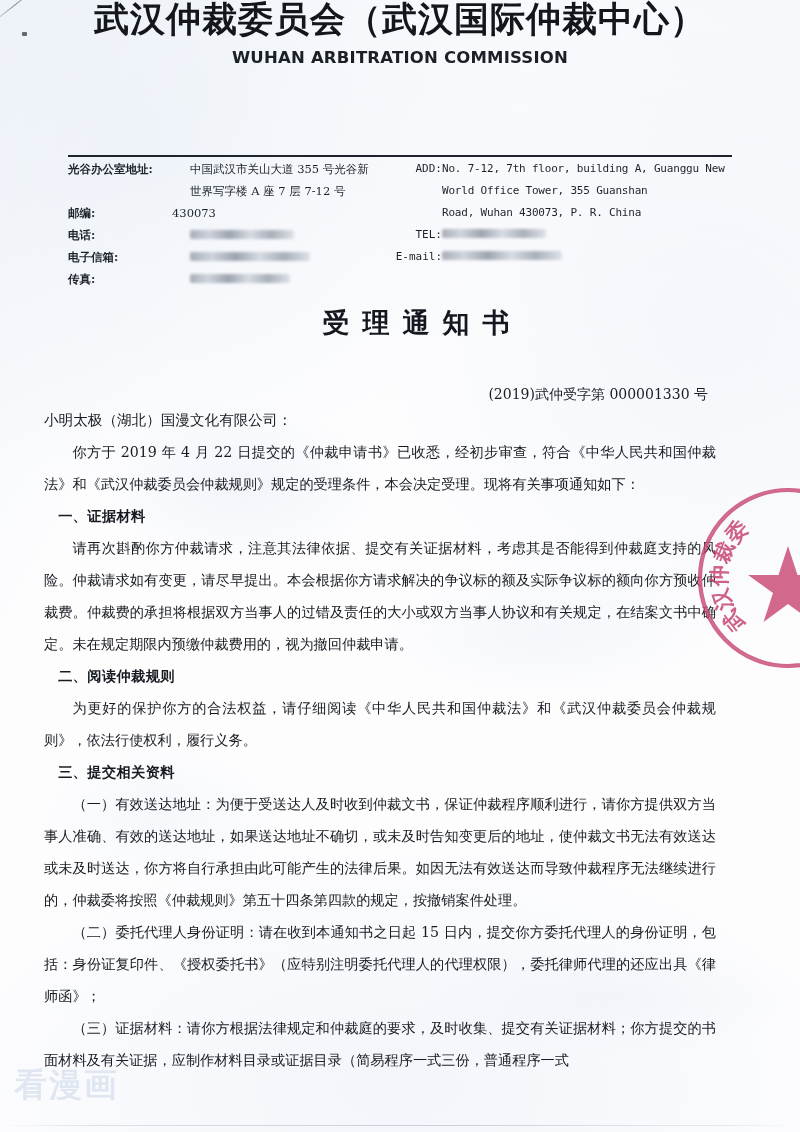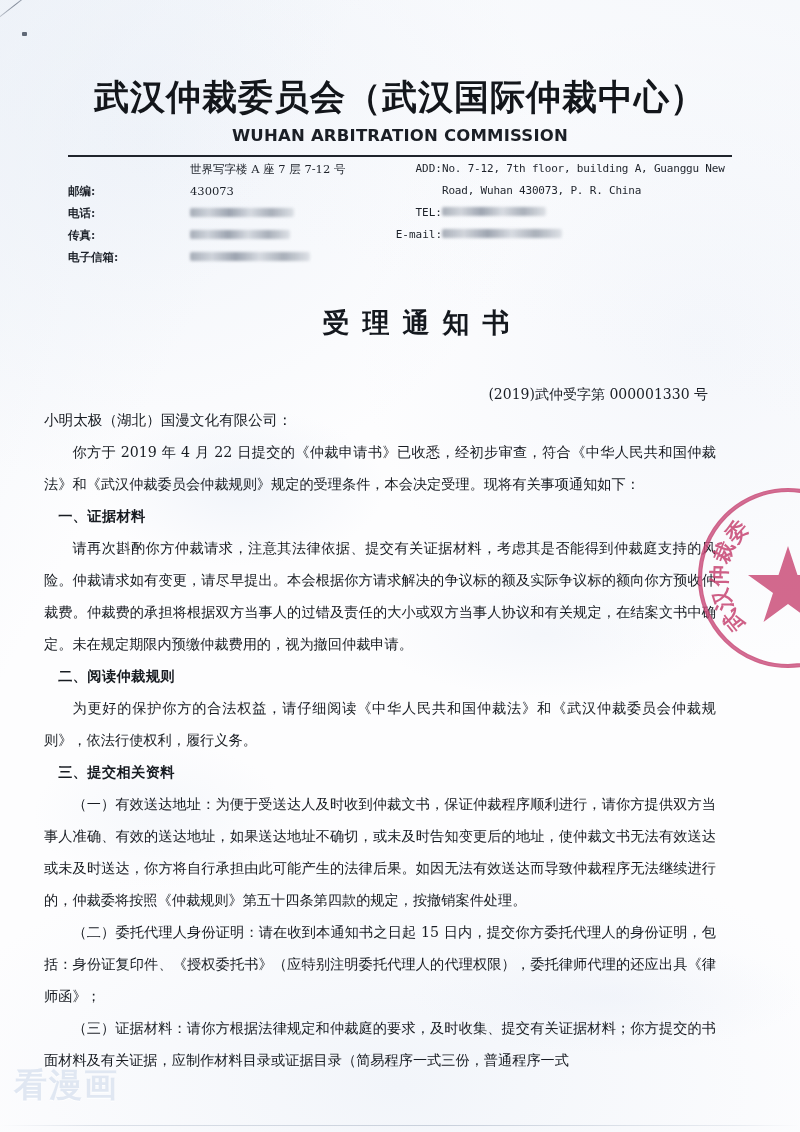--- a/index.html
+++ b/index.html
@@ -74,21 +74,20 @@
     top: 0;
     width: 800px;
   }
   .org-name-cn {
     text-align: center;
     font-family: "DejaVu Serif", "Liberation Serif", serif;
     font-size: 35px;
     font-weight: bold;
     letter-spacing: 1px;
     color: #13161b;
-    padding-top: 78px;
     line-height: 1.1;
     white-space: nowrap;
   }
   .org-name-en {
     text-align: center;
     font-family: "DejaVu Sans", "Liberation Sans", sans-serif;
     font-size: 16.5px;
     font-weight: bold;
     letter-spacing: 0.2px;
     color: #1b1f26;
@@ -280,44 +279,51 @@
     <div class="org-name-cn">武汉仲裁委员会（武汉国际仲裁中心）</div>
     <div class="org-name-en">WUHAN ARBITRATION COMMISSION</div>
   </div>
 
   <div class="rule"></div>
 
   <div class="contact">
 
     <div class="contact-col cn">
       <div class="crow">
+        <span class="clabel-cn wide">光谷办公室地址:</span>
+        <span class="cval-cn">中国武汉市关山大道 355 号光谷新</span>
+      </div>
+      <div class="crow">
         <span class="cval-cn addr2">世界写字楼 A 座 7 层 7-12 号</span>
       </div>
       <div class="crow">
         <span class="clabel-cn narrow">邮编:</span>
-        <span class="cval-cn" style="margin-left:42px">430073</span>
+        <span class="cval-cn" style="margin-left:24px">430073</span>
       </div>
       <div class="crow">
         <span class="clabel-cn narrow">电话:</span>
         <span class="redacted w-phone" style="margin-left:42px"></span>
       </div>
       <div class="crow">
+        <span class="clabel-cn narrow">电子信箱:</span>
+        <span class="redacted w-mail" style="margin-left:42px"></span>
+      </div>
+      <div class="crow">
         <span class="clabel-cn narrow">传真:</span>
         <span class="redacted w-fax" style="margin-left:42px"></span>
       </div>
-      <div class="crow">
-        <span class="clabel-cn narrow">电子信箱:</span>
-        <span class="redacted w-mail" style="margin-left:42px"></span>
-      </div>
     </div>
 
     <div class="contact-col en">
       <div class="crow">
         <span class="clabel-en">ADD:</span>
         <span class="cval-en">No. 7-12, 7th floor, building A, Guanggu New</span>
+      </div>
+      <div class="crow">
+        <span class="cval-en indent">World Office Tower, 355 Guanshan</span>
       </div>
       <div class="crow">
         <span class="cval-en indent">Road, Wuhan 430073, P. R. China</span>
       </div>
       <div class="crow">
         <span class="clabel-en">TEL:</span>
         <span class="redacted w-phone"></span>
       </div>
       <div class="crow">
         <span class="clabel-en">E-mail:</span>

